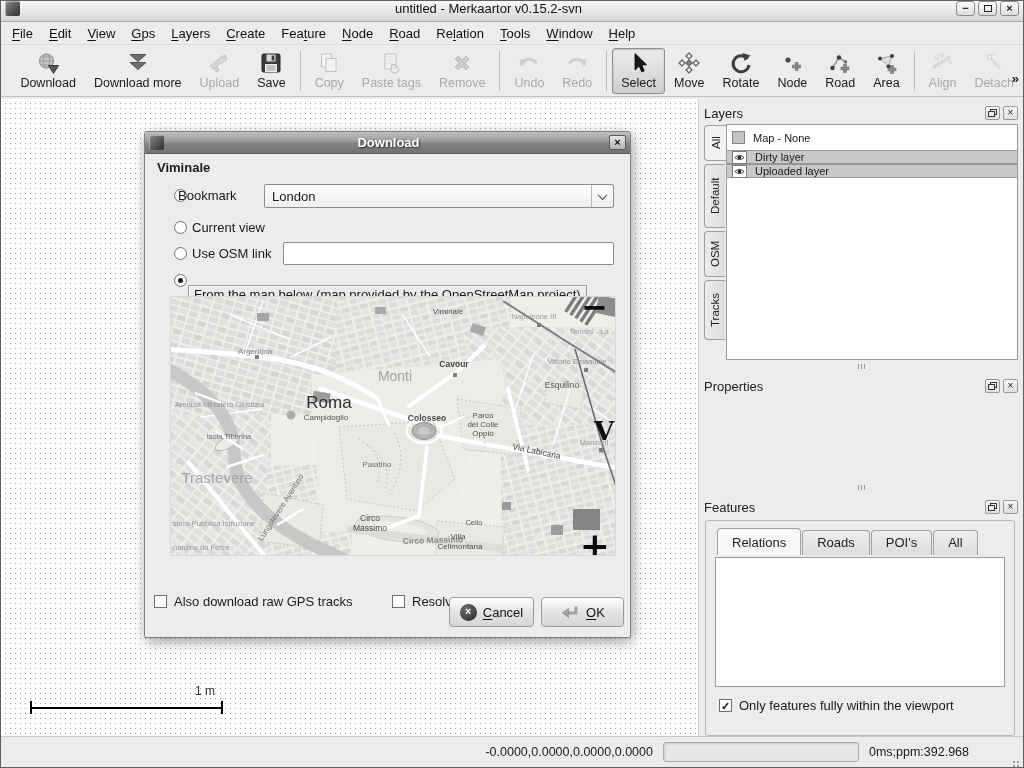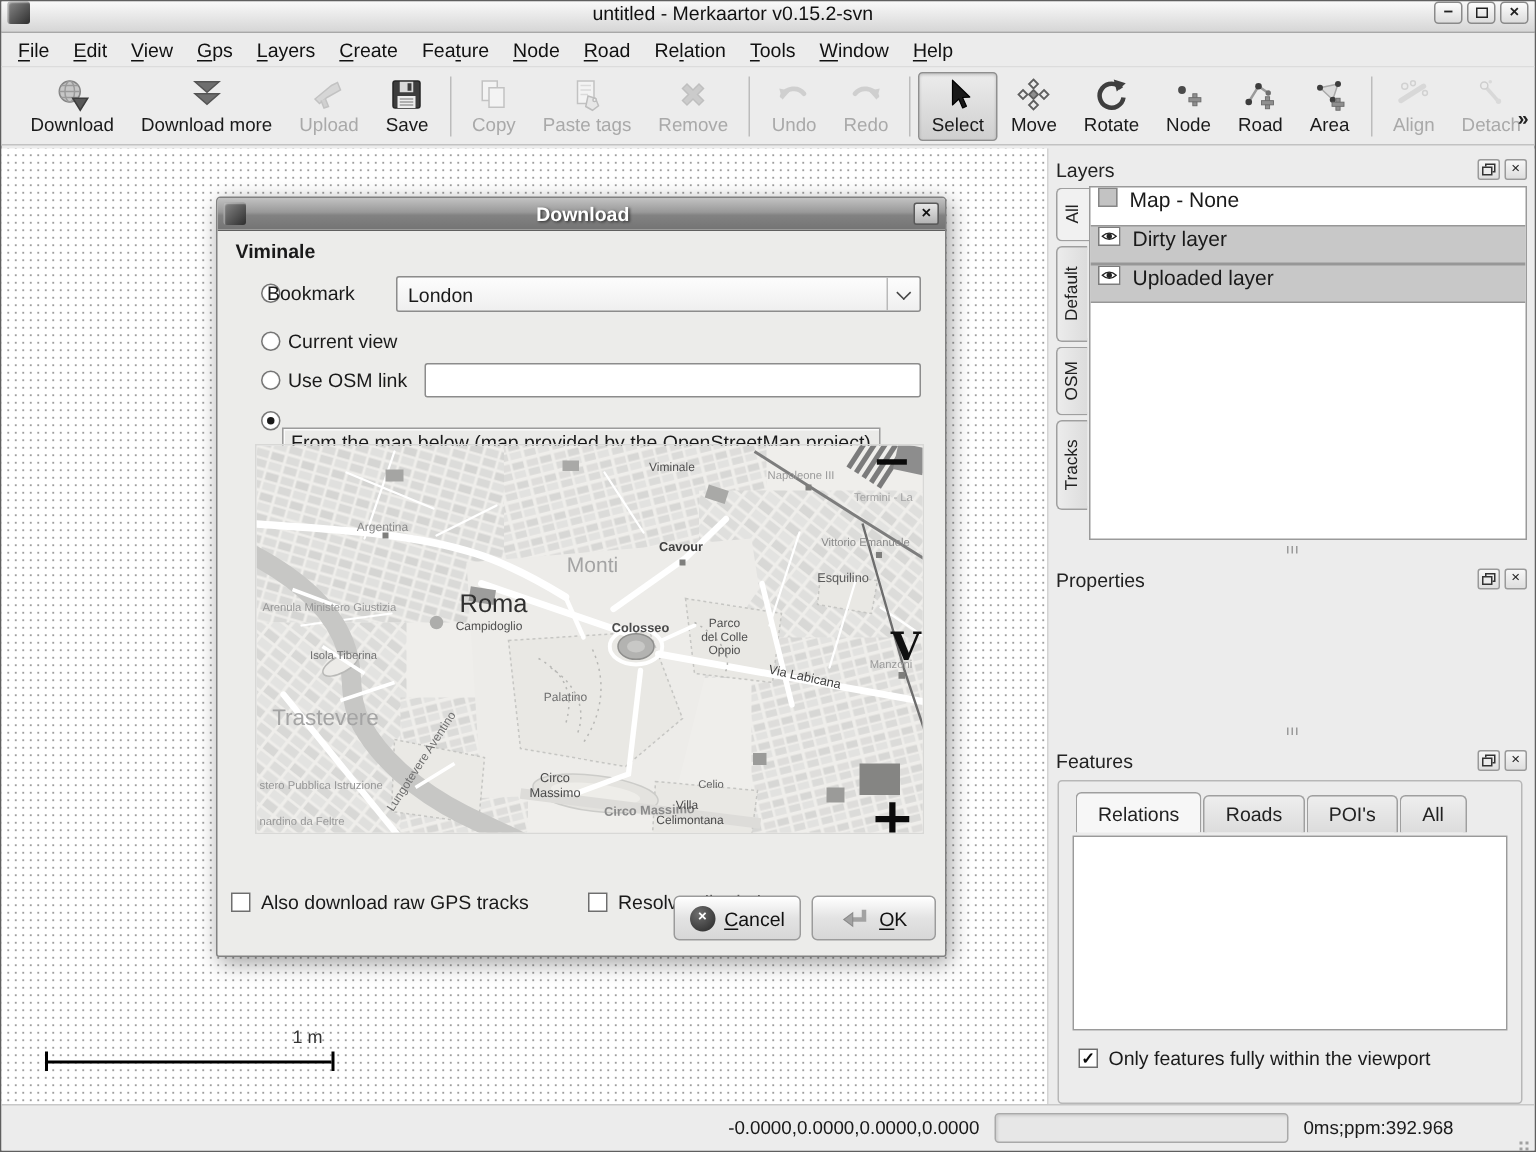--- a/index.html
+++ b/index.html
@@ -45,22 +45,22 @@
   .dock-btn{width:15px;height:14px;border:1px solid #9a9a9a;border-radius:2px;background:linear-gradient(#f7f7f7,#dedede);display:flex;align-items:center;justify-content:center;margin-left:3px;font-size:10px;line-height:1;color:#222}
   .restore-glyph{position:relative;width:9px;height:8px;display:block}
   .restore-glyph::before{content:"";position:absolute;top:0;right:0;width:5px;height:4px;border:1px solid #333}
   .restore-glyph::after{content:"";position:absolute;bottom:0;left:0;width:5px;height:4px;border:1px solid #333;background:#ececec}
   #layers-body{display:flex;height:236px;margin:0 2px}
   #layer-tabs{width:22px;display:flex;flex-direction:column;padding-top:1px}
   .vtab{writing-mode:vertical-rl;transform:rotate(180deg);display:flex;align-items:center;justify-content:center;border:1px solid #9f9f9f;border-left:none;border-radius:0 4px 4px 0;background:linear-gradient(90deg,#dcdcdc,#ececec);font-size:11.5px;color:#222;margin-bottom:3px;width:21px}
   .vtab.active{background:#f1f1f1;width:22px;margin-right:-1px;z-index:2;position:relative}
   .vtab-all{height:36px}.vtab-default{height:64px}.vtab-osm{height:46px}.vtab-tracks{height:60px}
   #layer-list{flex:1;background:#fff;border:1px solid #9a9a9a;overflow:hidden}
-  .lrow{display:flex;align-items:flex-start;height:25px;font-size:14px}
-  .lrow.sel{background:#c8c8c8;border-top:1px solid #979797;border-bottom:1px solid #979797;height:26px}
+  .lrow{display:flex;align-items:center;height:25px;font-size:11px}
+  .lrow.sel{background:#c8c8c8;border-top:1px solid #979797;border-bottom:1px solid #979797;height:14px}
   .licon{margin:0 8px 0 5px;flex:0 0 auto;display:flex}
   .chk-gray{width:13px;height:13px;background:#c3c3c3;border:1px solid #868686}
   .eye-box{width:15px;height:13px;background:#fff;border:1px solid #7c7c7c;display:flex;align-items:center;justify-content:center}
   .splitter{height:12px;display:flex;align-items:center;justify-content:center;gap:2px}
   .splitter i{width:1px;height:5px;background:#9a9a9a;display:block}
   #properties-body{height:84px}
   #features-frame{margin:4px 5px 0 3px;height:216px;border:1px solid #b7b7b7;border-radius:3px;background:#ececec;padding:7px 9px}
   #feature-tabs{display:flex;align-items:flex-end;height:27px;padding-left:2px}
   .ftab{padding:4px 14px 5px;font-size:13px;border:1px solid #9f9f9f;border-bottom:none;border-radius:4px 4px 0 0;background:linear-gradient(#eee,#dcdcdc);margin-right:1px;color:#222}
   .ftab.active{background:#f7f7f7;padding-top:6px}

